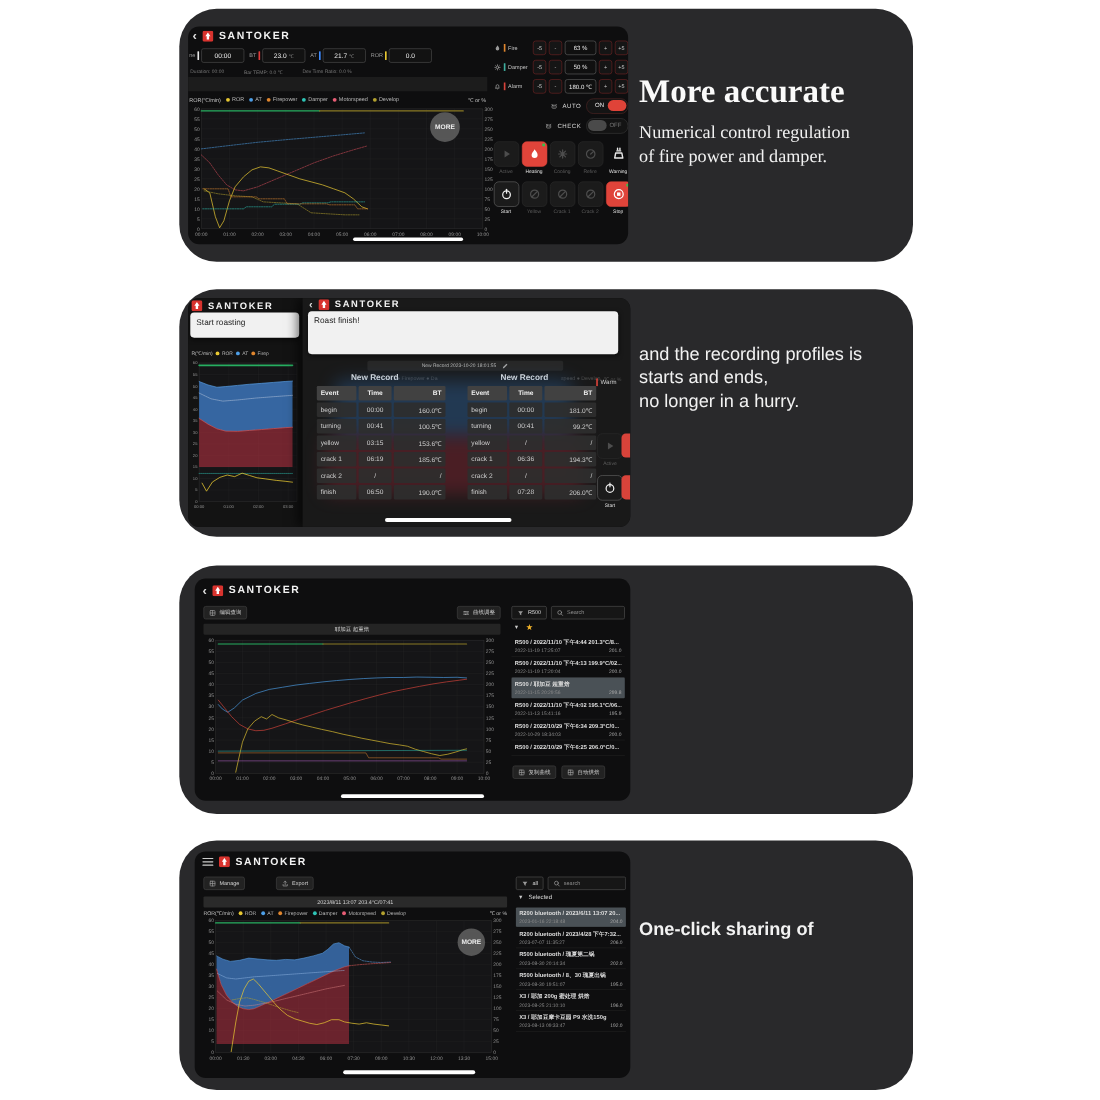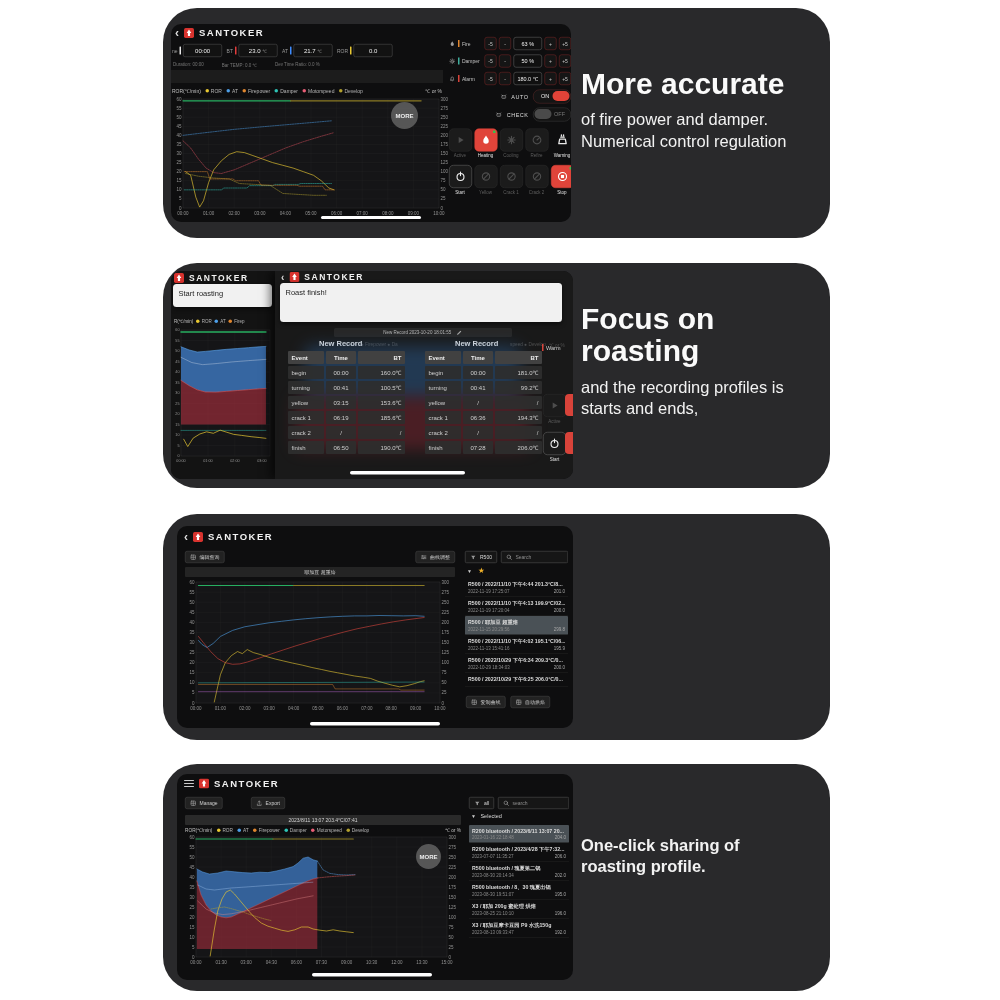--- a/index.html
+++ b/index.html
@@ -447,25 +447,25 @@
                   </span>
                   <span class="gdot"></span>
                 </div>
                 <div class="glab w">Stop</div>
               </div>
             </div>
           </div>
         <div class="homebar" style="left:300px;top:384px;width:200px;height:6px;"></div>
       </div>
     </div>
-    <div class="caption" id="cap0" style="top:60px;">
+    <div class="caption" id="cap0" style="top:60px;font-family:Liberation Serif, serif;">
         <span class="cap-t">More accurate</span>
         <p class="cap-p">
+          <span class="cap-line">Numerical control regulation</span>
           <span class="cap-line"> of fire power and damper.</span>
-          <span class="cap-line">Numerical control regulation</span>
         </p>
       </div>
   </section>
 
   <section class="card" style="top:263px;height:225px;">
     <div class="screen" style="left:8px;top:8px;width:402px;height:208px;">
       <div class="x2" style="width:804px;height:416px;">
         <div class="lphone">
           <div class="ah" style="left:6px;top:4px;">
             <span class="logo"><svg viewBox="0 0 12 12">
@@ -639,24 +639,24 @@
               </div>
             <div class="glab w">Start</div>
           </div>
           <div class="sliver" style="left:580px;top:246px;"></div>
           <div class="sliver" style="left:580px;top:322px;"></div>
           <div class="homebar" style="left:150px;top:400px;width:230px;height:7px;"></div>
         </div>
       </div>
     </div>
     <div class="caption" id="cap1" style="top:40px;">
-        <span class="cap-t">Focus on roasting</span>
         <p class="cap-p">
           <span class="cap-line">and the recording profiles is</span>
           <span class="cap-line"> starts and ends,</span>
+          <span class="cap-line">no longer in a hurry.</span>
         </p>
       </div>
   </section>
 
   <section class="card" style="top:514px;height:226px;">
     <div class="screen" style="left:14px;top:12px;width:396px;height:202px;">
       <div class="x2" style="width:792px;height:404px;">
         <div class="ah" style="left:14px;top:10px;">
           <span class="back">‹</span>
           <span class="logo"><svg viewBox="0 0 12 12">
@@ -1063,18 +1063,17 @@
                 <span class="lval">192.0</span>
               </div>
             </div>
           </div>
         <div class="homebar" style="left:270px;top:398px;width:240px;height:7px;"></div>
       </div>
     </div>
     <div class="caption" id="cap3" style="top:62px;">
         <p class="cap-p b">
           <span class="cap-line">One-click sharing of</span>
-          <span class="cap-line">roasting profile.</span>
         </p>
       </div>
   </section>
 
 </div>
 
 </body></html>

